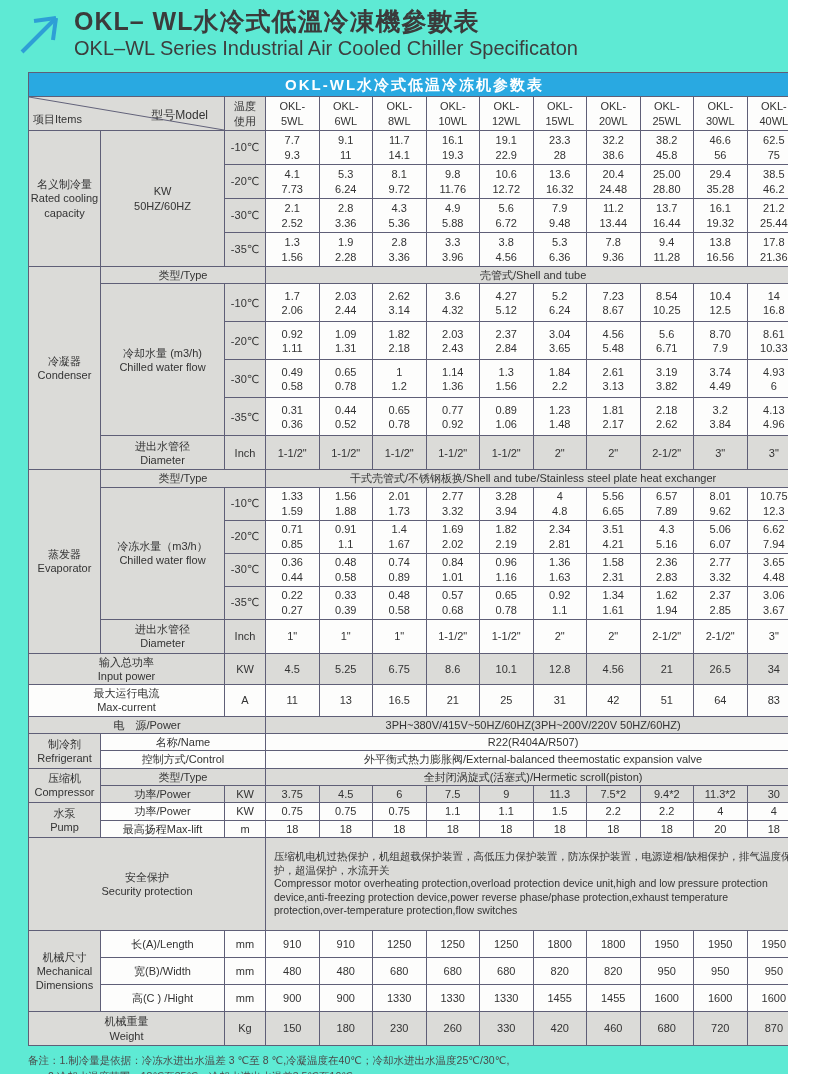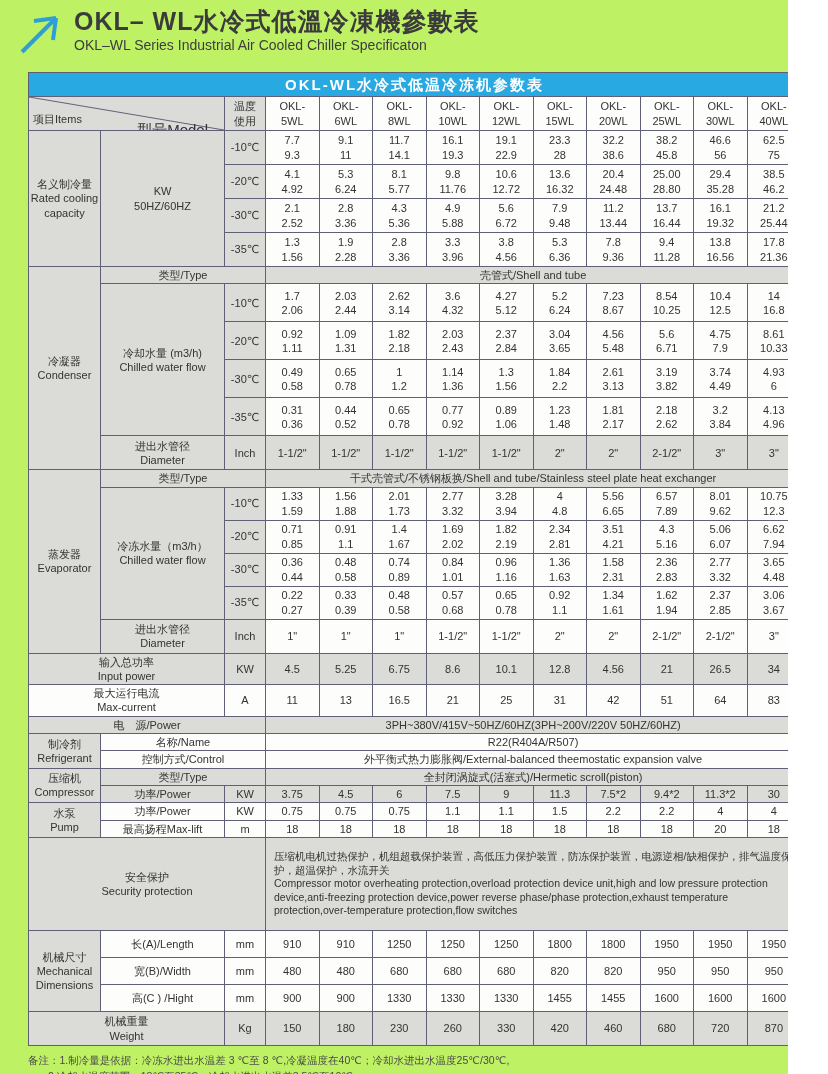--- a/index.html
+++ b/index.html
@@ -1,36 +1,36 @@
 <!DOCTYPE html>
 <html><head>
 <meta charset="utf-8">
 <style>
   html,body{margin:0;padding:0;}
   body{background:#ffffff;width:828px;font-family:"Liberation Sans","DejaVu Sans",sans-serif;color:#333;}
-  .page{width:788px;height:1074px;background:#bef264;overflow:hidden;}
+  .page{width:788px;height:1074px;background:#5eead4;overflow:hidden;}
   
   .hd{display:flex;align-items:flex-start;padding:8px 0 0 16px;height:54px;}
   .hd .logo{width:52px;height:48px;flex:0 0 52px;}
   .hd .titles{margin-left:6px;}
   .t-cn{font-size:25px;font-weight:700;color:#3b3b3b;letter-spacing:1px;line-height:1.1;}
-  .t-en{font-size:14px;font-weight:400;color:#3d3d3d;margin-top:1px;}
+  .t-en{font-size:20px;font-weight:400;color:#3d3d3d;margin-top:1px;}
   
   table{border-collapse:collapse;table-layout:fixed;width:772px;margin:10px 0 0 28px;font-size:11px;color:#333;}
   td{border:1px solid #5f5f77;text-align:center;vertical-align:middle;background:#fdfdfc;padding:1px 1px;line-height:1.3;overflow:hidden;}
   td div{line-height:1.3;}
   .banner{background:#29a9e1 !important;color:#fff;font-size:15px;font-weight:700;letter-spacing:2px;}
   .lbl{background:#dbdbd8 !important;}
   tr.gray td{background:#dbdbd8;}
   .h24{height:24px}.h34{height:34px}.h38{height:38px}.h33{height:33px}
   .h17{height:17px}.h30{height:30px}.h27{height:27px}.h77{height:77px}
   .diag{position:relative;background:#dbdbd8 !important;text-align:center;}
   .diag svg{position:absolute;left:0;top:0;width:100%;height:100%;}
   .diag .c-items{position:absolute;left:4px;bottom:4px;font-size:11px;}
-  .diag .c-model{position:absolute;right:16px;top:23px;font-size:15px;}
+  .diag .c-model{position:absolute;right:16px;top:11px;font-size:12px;}
   .sec{text-align:left !important;padding:12px 8px;font-size:10.5px;line-height:1.5;}
   
   .notes{margin:6px 0 0 28px;font-size:10.5px;color:#4a4a4a;line-height:1.55;width:786px;}
   .notes .ind{padding-left:20px;}
 </style>
 </head>
 <body>
 
 <div class="page">
 
@@ -171,29 +171,29 @@
           </td>
           <td>
             <div>62.5</div>
             <div>75</div>
           </td>
         </tr>
     <tr class="h34">
           <td class="lbl">-20℃</td>
           <td>
             <div>4.1</div>
-            <div>4.92</div>
+            <div>7.73</div>
           </td>
           <td>
             <div>5.3</div>
             <div>6.24</div>
           </td>
           <td>
             <div>8.1</div>
-            <div>5.77</div>
+            <div>9.72</div>
           </td>
           <td>
             <div>9.8</div>
             <div>11.76</div>
           </td>
           <td>
             <div>10.6</div>
             <div>12.72</div>
           </td>
           <td>
@@ -387,21 +387,21 @@
           </td>
           <td>
             <div>4.56</div>
             <div>5.48</div>
           </td>
           <td>
             <div>5.6</div>
             <div>6.71</div>
           </td>
           <td>
-            <div>4.75</div>
+            <div>8.70</div>
             <div>7.9</div>
           </td>
           <td>
             <div>8.61</div>
             <div>10.33</div>
           </td>
         </tr>
     <tr class="h38">
           <td class="lbl">-30℃</td>
           <td>

